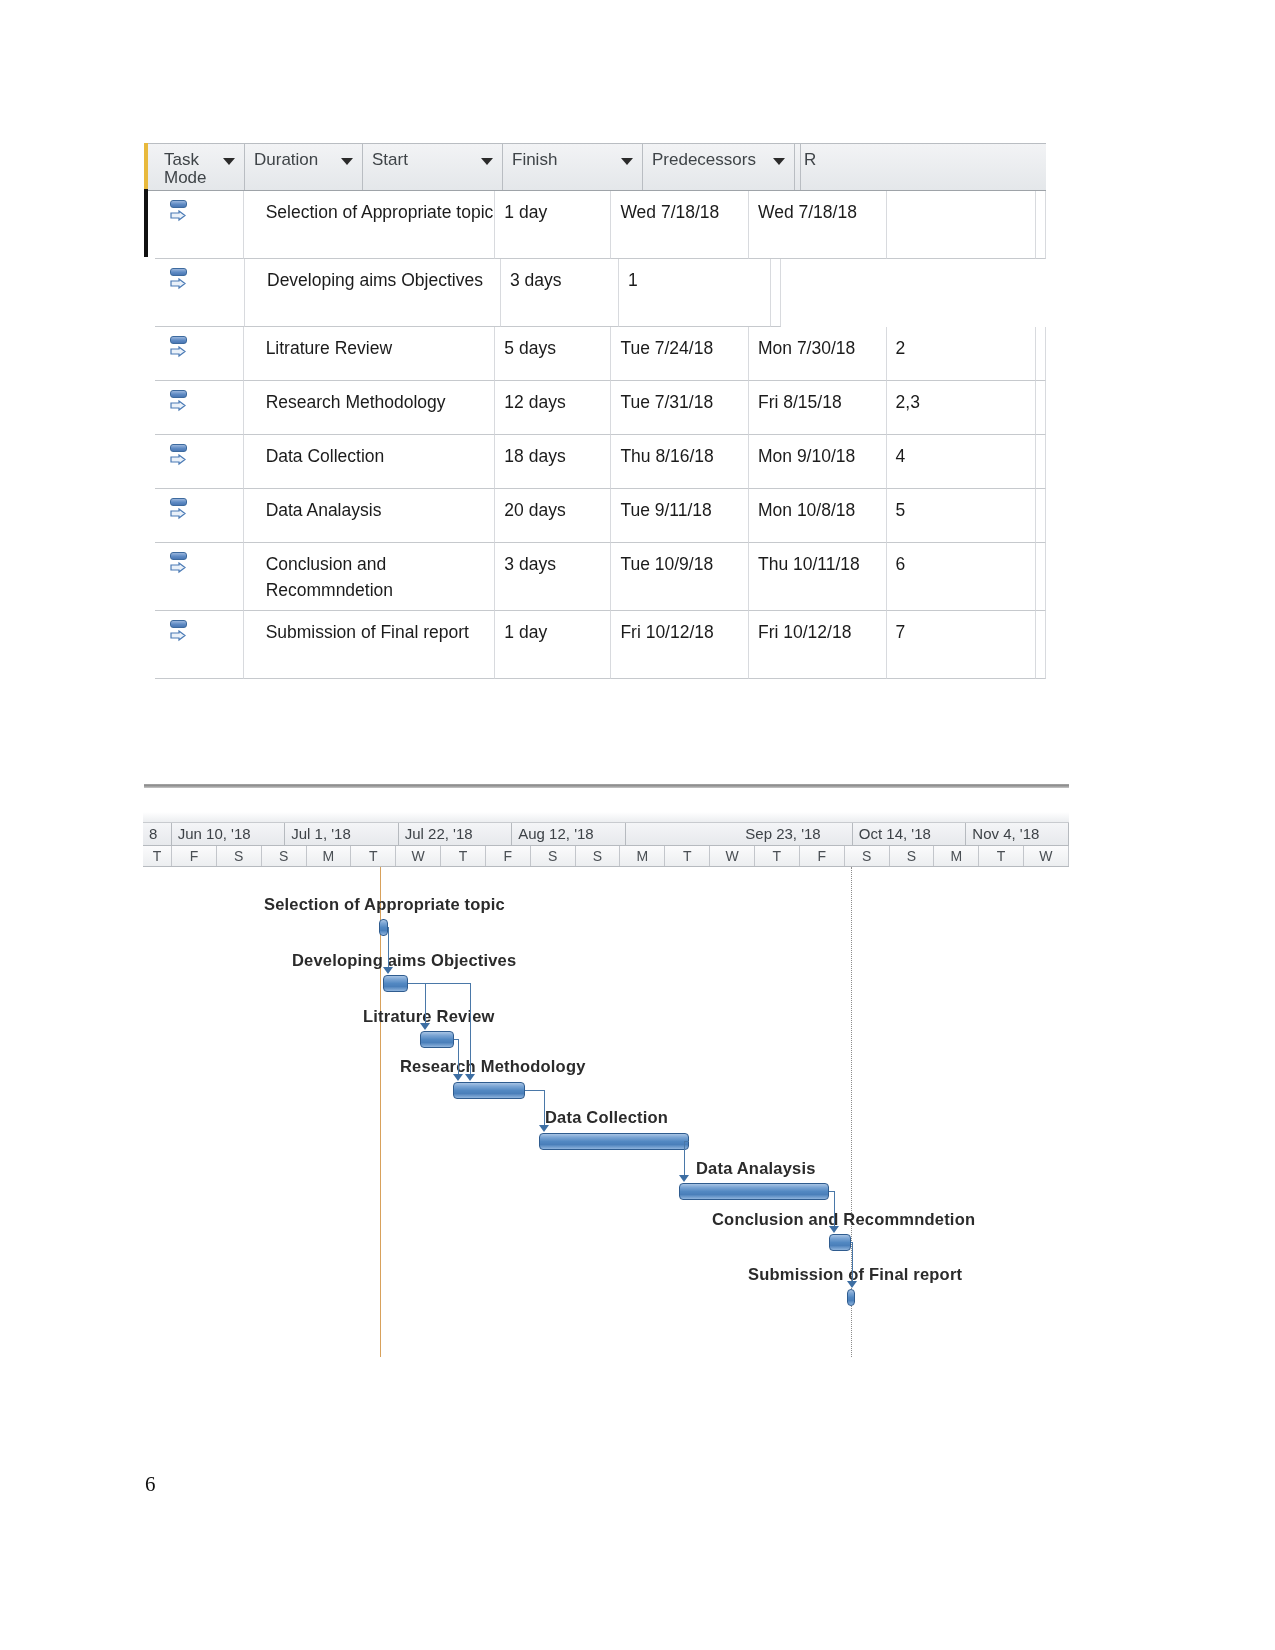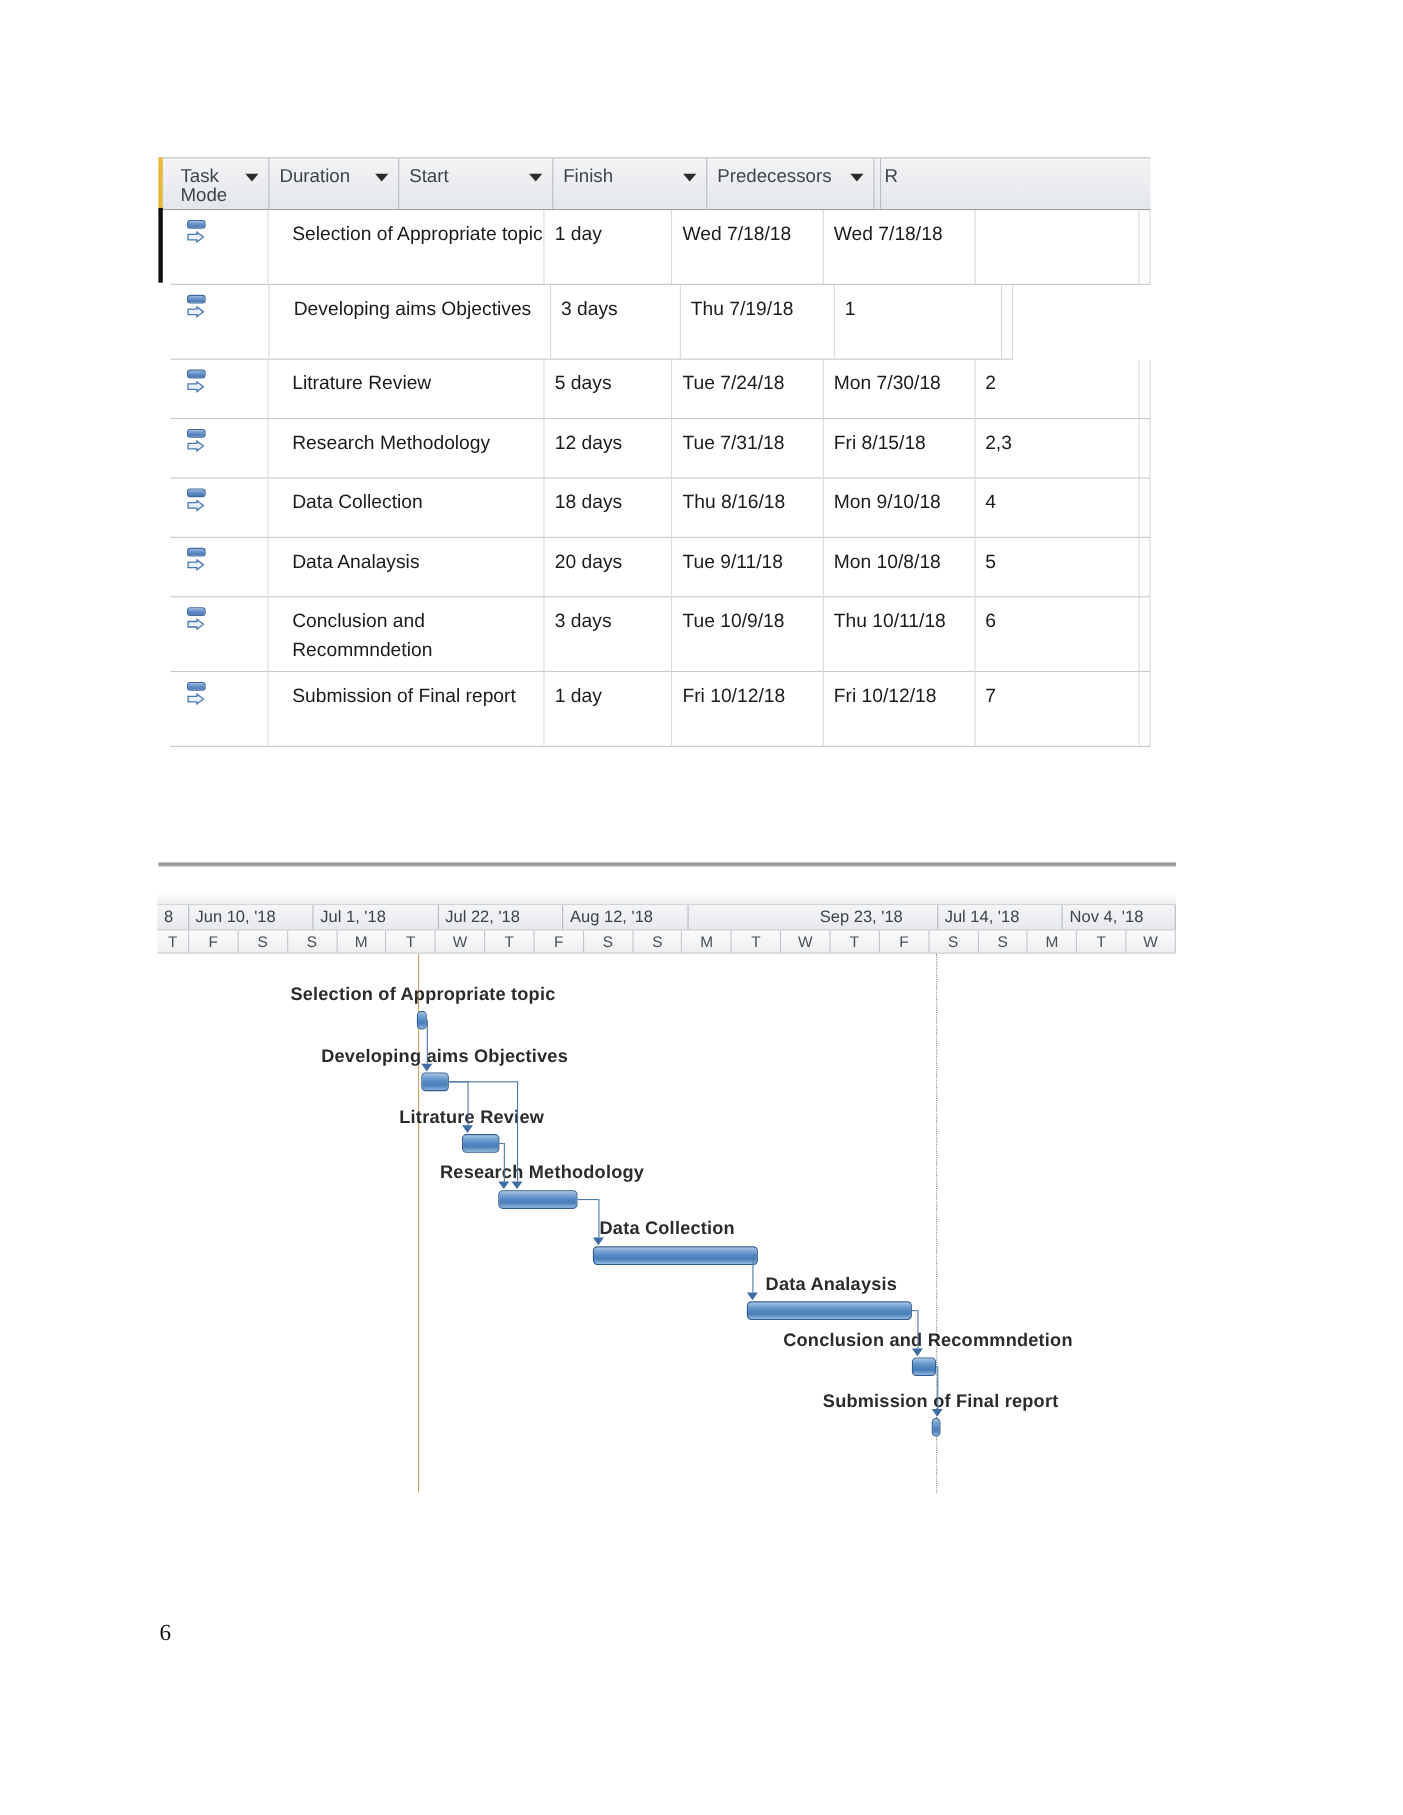--- a/index.html
+++ b/index.html
@@ -277,21 +277,20 @@
         <div class="tt-cell c-finish">Wed 7/18/18</div>
         <div class="tt-cell c-pred"></div>
         <div class="tt-cell c-extra"></div>
       </div>
       <div class="tt-row row-h2">
         <div class="tt-cell c-mode"><span class="mode-icon"><span class="bar-top"></span><svg class="arrow-out" viewBox="0 0 16 12">
               <path d="M1 3 H9 V1 L15 5.5 L9 10 V8 H1 Z" fill="#eaf1f9" stroke="#4a7ab5" stroke-width="1.2"></path>
             </svg></span></div>
         <div class="tt-cell c-name">Developing aims Objectives</div>
         <div class="tt-cell c-dur">3 days</div>
-        <div class="tt-cell c-start">Thu 7/19/18</div>
         <div class="tt-cell c-pred">1</div>
         <div class="tt-cell c-extra"></div>
       </div>
       <div class="tt-row row-h1">
         <div class="tt-cell c-mode"><span class="mode-icon"><span class="bar-top"></span><svg class="arrow-out" viewBox="0 0 16 12">
               <path d="M1 3 H9 V1 L15 5.5 L9 10 V8 H1 Z" fill="#eaf1f9" stroke="#4a7ab5" stroke-width="1.2"></path>
             </svg></span></div>
         <div class="tt-cell c-name">Litrature Review</div>
         <div class="tt-cell c-dur">5 days</div>
         <div class="tt-cell c-start">Tue 7/24/18</div>
@@ -362,21 +361,21 @@
 <div id="gantt">
   <div id="gantt-topstrip"></div>
   <div class="tl-row tl-major" id="tl-major">
       <div class="tl-cell" style="width: 29px;">8</div>
       <div class="tl-cell" style="width: 115px;">Jun 10, '18</div>
       <div class="tl-cell" style="width: 115px;">Jul 1, '18</div>
       <div class="tl-cell" style="width: 115px;">Jul 22, '18</div>
       <div class="tl-cell" style="width: 115px;">Aug 12, '18</div>
       <div class="tl-cell" style="width: 115px; margin-top: 37px;">Sep 2, '18</div>
       <div class="tl-cell" style="width: 115px;">Sep 23, '18</div>
-      <div class="tl-cell" style="width: 115px;">Jul 14, '18</div>
+      <div class="tl-cell" style="width: 115px;">Oct 14, '18</div>
       <div class="tl-cell" style="width: 104px;">Nov 4, '18</div>
     </div>
   <div class="tl-row tl-minor" id="tl-minor">
       <div class="tl-cell" style="width: 29px;">T</div>
       <div class="tl-cell" style="width: 44.85px;">F</div>
       <div class="tl-cell" style="width: 44.85px;">S</div>
       <div class="tl-cell" style="width: 44.85px;">S</div>
       <div class="tl-cell" style="width: 44.85px;">M</div>
       <div class="tl-cell" style="width: 44.85px;">T</div>
       <div class="tl-cell" style="width: 44.85px;">W</div>

